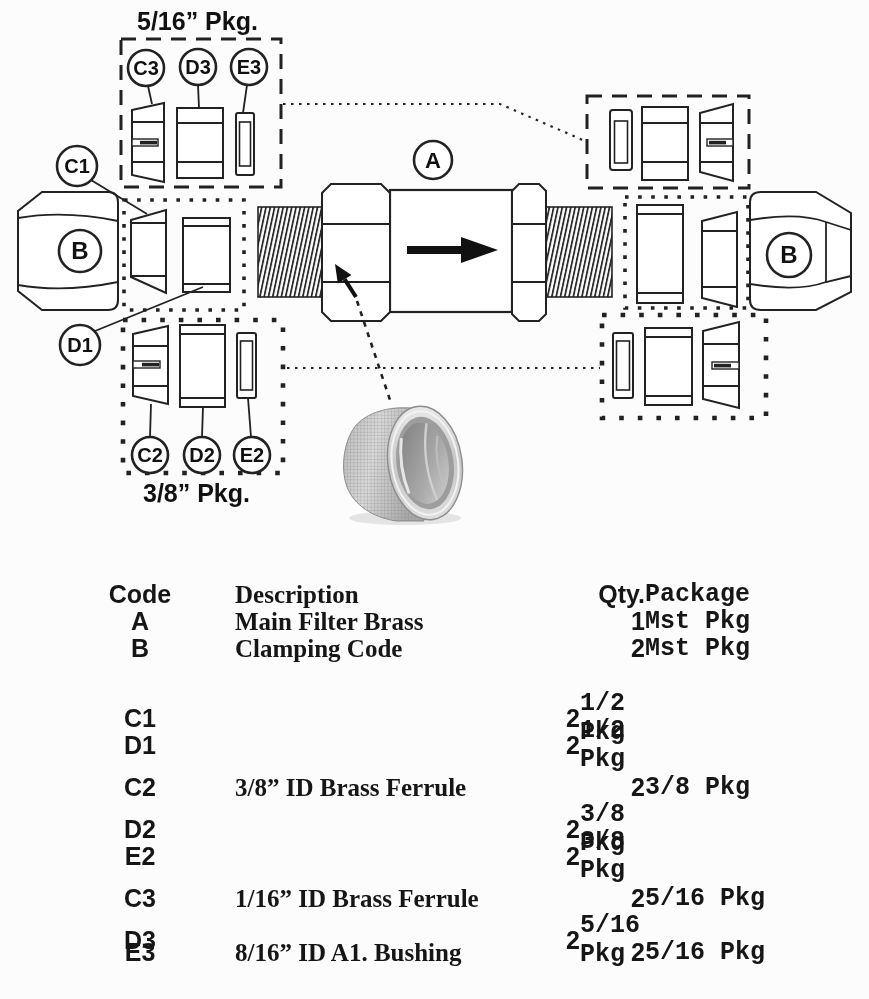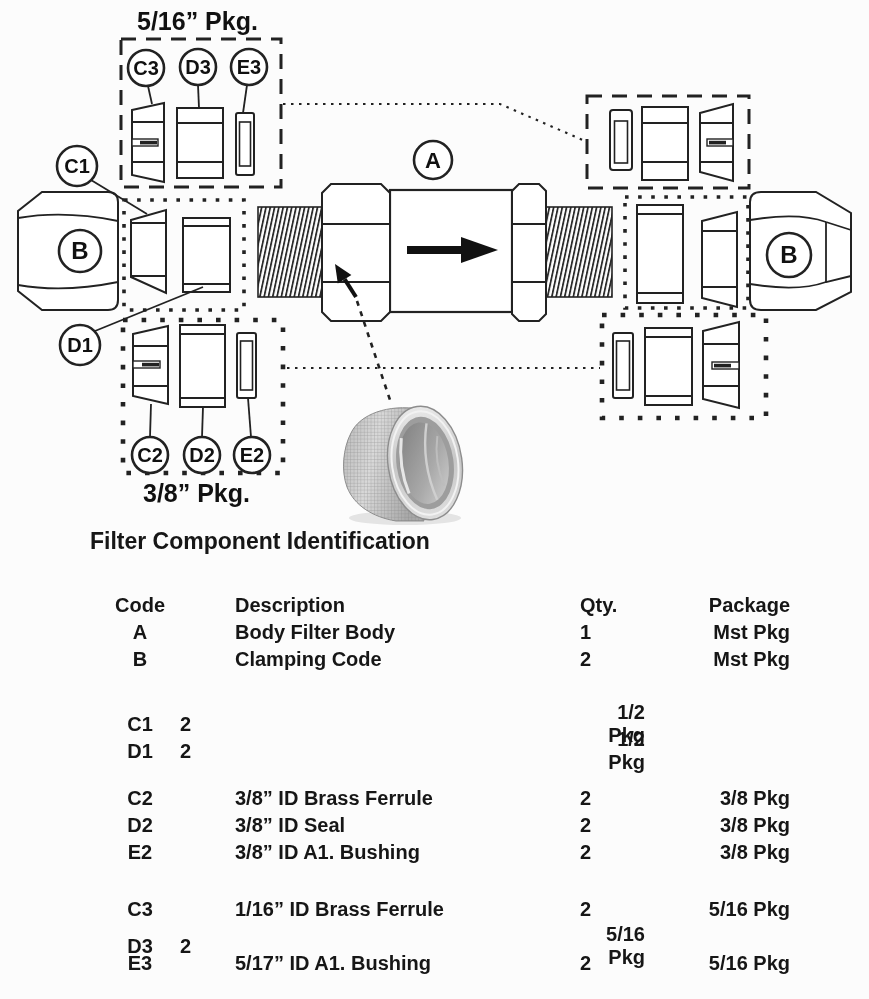--- a/index.html
+++ b/index.html
@@ -23,27 +23,27 @@
   .ttl    { font:bold 25px "Liberation Sans", sans-serif; fill:#111; }
   .leader { stroke:#222; stroke-width:1.8; fill:none; }
   .dotlead{ stroke:#222; stroke-width:2.1; stroke-dasharray:2.5 5.5; fill:none; }
   .dashlead{ stroke:#222; stroke-width:2.6; stroke-dasharray:5 6; fill:none; }
 
   .heading {
     position:absolute; left:90px; top:528px;
     font-size:23px; font-weight:bold; letter-spacing:0;
   }
   .tbl { position:absolute; left:100px; top:580px; width:690px;
-         font-size:20px; font-weight:bold;margin-top:12px; }
+         font-size:25px; font-weight:bold; }
   .trow { display:grid; grid-template-columns:80px 400px 65px 145px;
           height:27px; align-items:center; }
   .c-code { text-align:center; }
-  .c-desc { padding-left:55px; }
-  .c-qty  { text-align:left; }
-  .c-pkg  { text-align:right; }
+  .c-desc { padding-left:55px;font-family:Liberation Serif, serif; }
+  .c-qty  { text-align:right; }
+  .c-pkg  { text-align:left;font-family:Liberation Mono, monospace; }
   .gap { margin-top:28px; }
   .gap-lg { margin-top:30px; }
 </style>
 </head>
 <body>
 
 <div id="page">
 
   <svg width="869" height="528" viewBox="0 0 869 528">
     <defs>
@@ -255,34 +255,33 @@
         <path d="M441 438 Q434 463 441 488" stroke="#bdbdbd" stroke-width="2" fill="none"></path>
         <ellipse cx="425" cy="463" rx="33" ry="52" fill="none" stroke="#f2f2f2" stroke-width="2"></ellipse>
       </g>
     </g>
 
     <text x="137" y="30" class="ttl">5/16” Pkg.</text>
     <text x="143" y="502" class="ttl">3/8” Pkg.</text>
   </svg>
 
   
-  <div class="heading">Filter Component Identification</div>
 
   
   <div class="tbl">
     <div class="trow">
       <div class="c-code">Code</div>
       <div class="c-desc">Description</div>
       <div class="c-qty">Qty.</div>
       <div class="c-pkg">Package</div>
     </div>
 
     <div class="trow">
       <div class="c-code">A</div>
-      <div class="c-desc">Body Filter Body</div>
+      <div class="c-desc">Main Filter Brass</div>
       <div class="c-qty">1</div>
       <div class="c-pkg">Mst Pkg</div>
     </div>
     <div class="trow">
       <div class="c-code">B</div>
       <div class="c-desc">Clamping Code</div>
       <div class="c-qty">2</div>
       <div class="c-pkg">Mst Pkg</div>
     </div>
 
@@ -298,42 +297,40 @@
     </div>
 
     <div class="trow gap-lg">
       <div class="c-code">C2</div>
       <div class="c-desc">3/8” ID Brass Ferrule</div>
       <div class="c-qty">2</div>
       <div class="c-pkg">3/8 Pkg</div>
     </div>
     <div class="trow">
       <div class="c-code">D2</div>
-      <div class="c-desc">3/8” ID Seal</div>
       <div class="c-qty">2</div>
       <div class="c-pkg">3/8 Pkg</div>
     </div>
     <div class="trow">
       <div class="c-code">E2</div>
-      <div class="c-desc">3/8” ID A1. Bushing</div>
       <div class="c-qty">2</div>
       <div class="c-pkg">3/8 Pkg</div>
     </div>
 
     <div class="trow gap-lg">
       <div class="c-code">C3</div>
       <div class="c-desc">1/16” ID Brass Ferrule</div>
       <div class="c-qty">2</div>
       <div class="c-pkg">5/16 Pkg</div>
     </div>
     <div class="trow">
       <div class="c-code">D3</div>
       <div class="c-qty">2</div>
       <div class="c-pkg">5/16 Pkg</div>
     </div>
     <div class="trow">
       <div class="c-code">E3</div>
-      <div class="c-desc">5/17” ID A1. Bushing</div>
+      <div class="c-desc">8/16” ID A1. Bushing</div>
       <div class="c-qty">2</div>
       <div class="c-pkg">5/16 Pkg</div>
     </div>
   </div>
 </div>
 
 </body></html>

